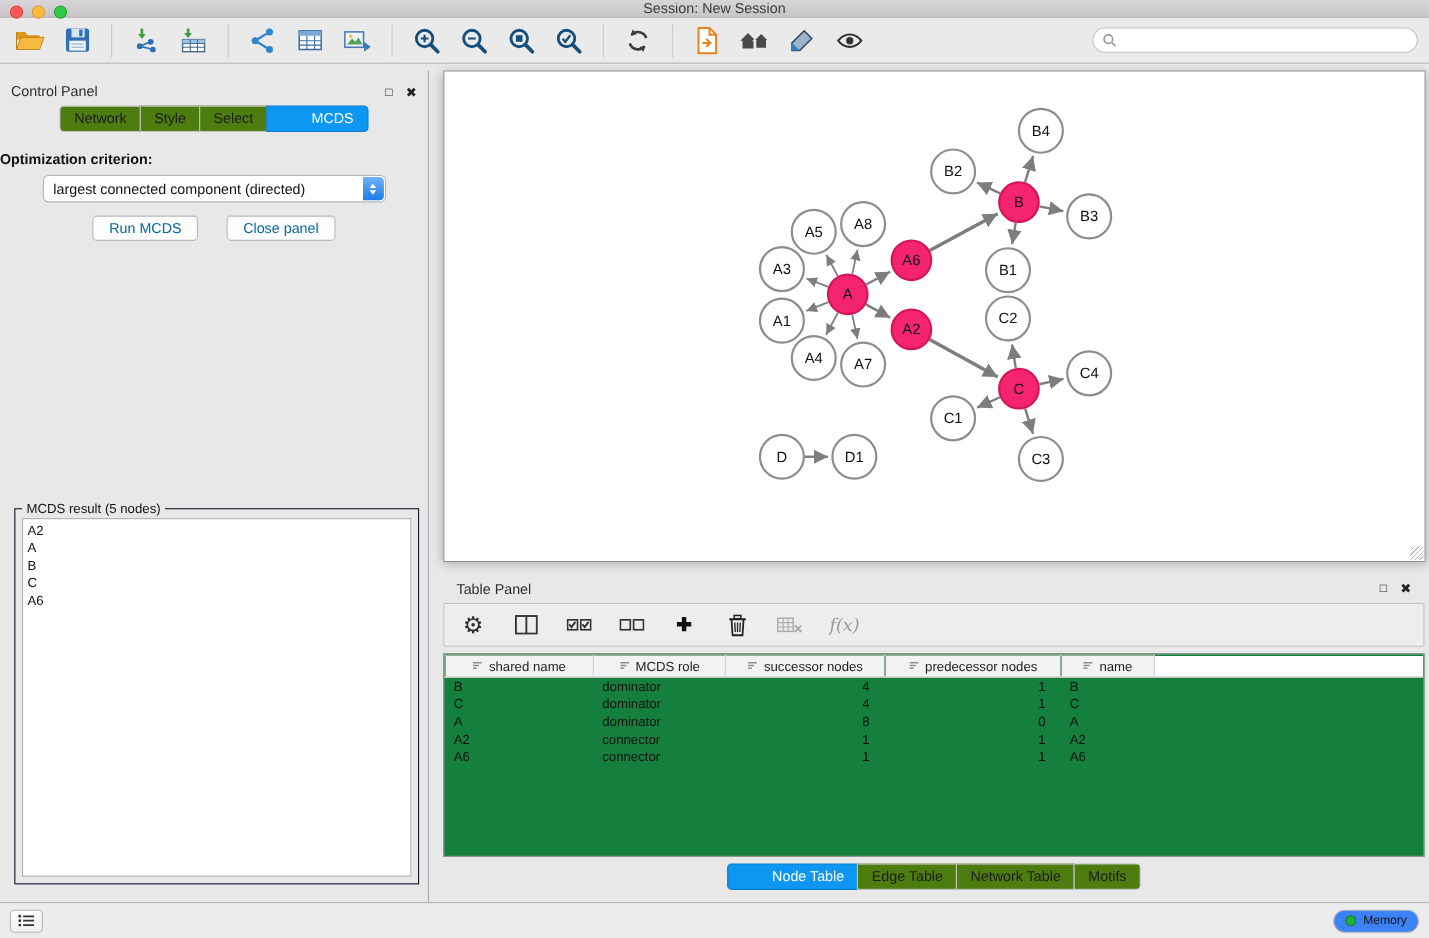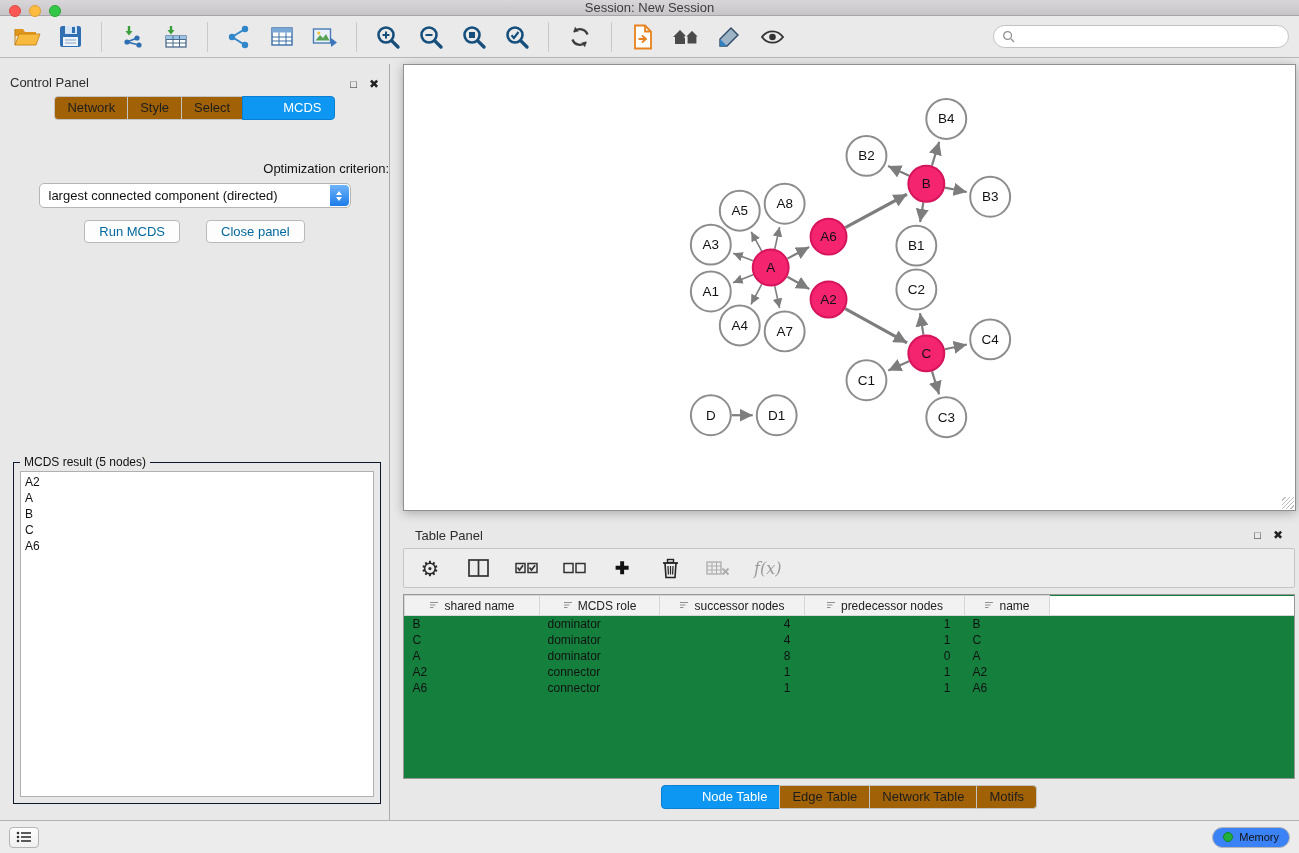--- a/index.html
+++ b/index.html
@@ -41,29 +41,29 @@
 
   
   .control-panel { position:absolute; left:0; top:0; bottom:0; width:390px; background:#e9e8e9; border-right:1px solid #acacac; }
   .panel-header { height:26px; display:flex; align-items:flex-end; padding:0 10px; font-size:13px; color:#2d2d2d; }
   .panel-header .ph-title { flex:1; }
   .win-glyph { font-size:11px; color:#222; margin-left:12px; cursor:default; line-height:1; }
   .win-glyph.close { font-size:12px; }
 
   .seg { display:flex; justify-content:center; }
   .seg-tab {
-    font-size:13px; padding:3px 12px 4px; background:#a16207; color:#1d1d1d;
+    font-size:13px; padding:3px 12px 4px; background:#4d7c0f; color:#1d1d1d;
     border:1px solid #c3c3c3; margin-left:-1px; cursor:default; white-space:nowrap;
   }
   .seg-tab:first-child { border-radius:4px 0 0 4px; margin-left:0; }
   .seg-tab:last-child { border-radius:0 4px 4px 0; }
   .seg-tab.active { background:var(--accent-blue,#0d96f2); border-color:#0b7fd0; color:#fff;padding-left:40px; }
   .cp-tabs { margin-top:6px; }
 
-  .opt-label { margin-top:41px; text-align:right; font-size:13px; color:#111; }
+  .opt-label { margin-top:17px; text-align:left; font-size:13px; color:#111;font-weight:bold; }
   .dropdown {
     margin:7px auto 0; width:312px; height:25px; background:#fff;
     border:1px solid #b5b5b5; border-radius:5px; position:relative;
     display:flex; align-items:center; padding:0 24px 0 9px; font-size:13px; color:#111;
   }
   .dd-text { overflow:hidden; white-space:nowrap; }
   .dd-arrows {
     position:absolute; right:1px; top:1px; bottom:1px; width:19px; border-radius:0 4px 4px 0;
     background:linear-gradient(#6eb3f9,#1c7ce8);
     display:flex; flex-direction:column; align-items:center; justify-content:center;

